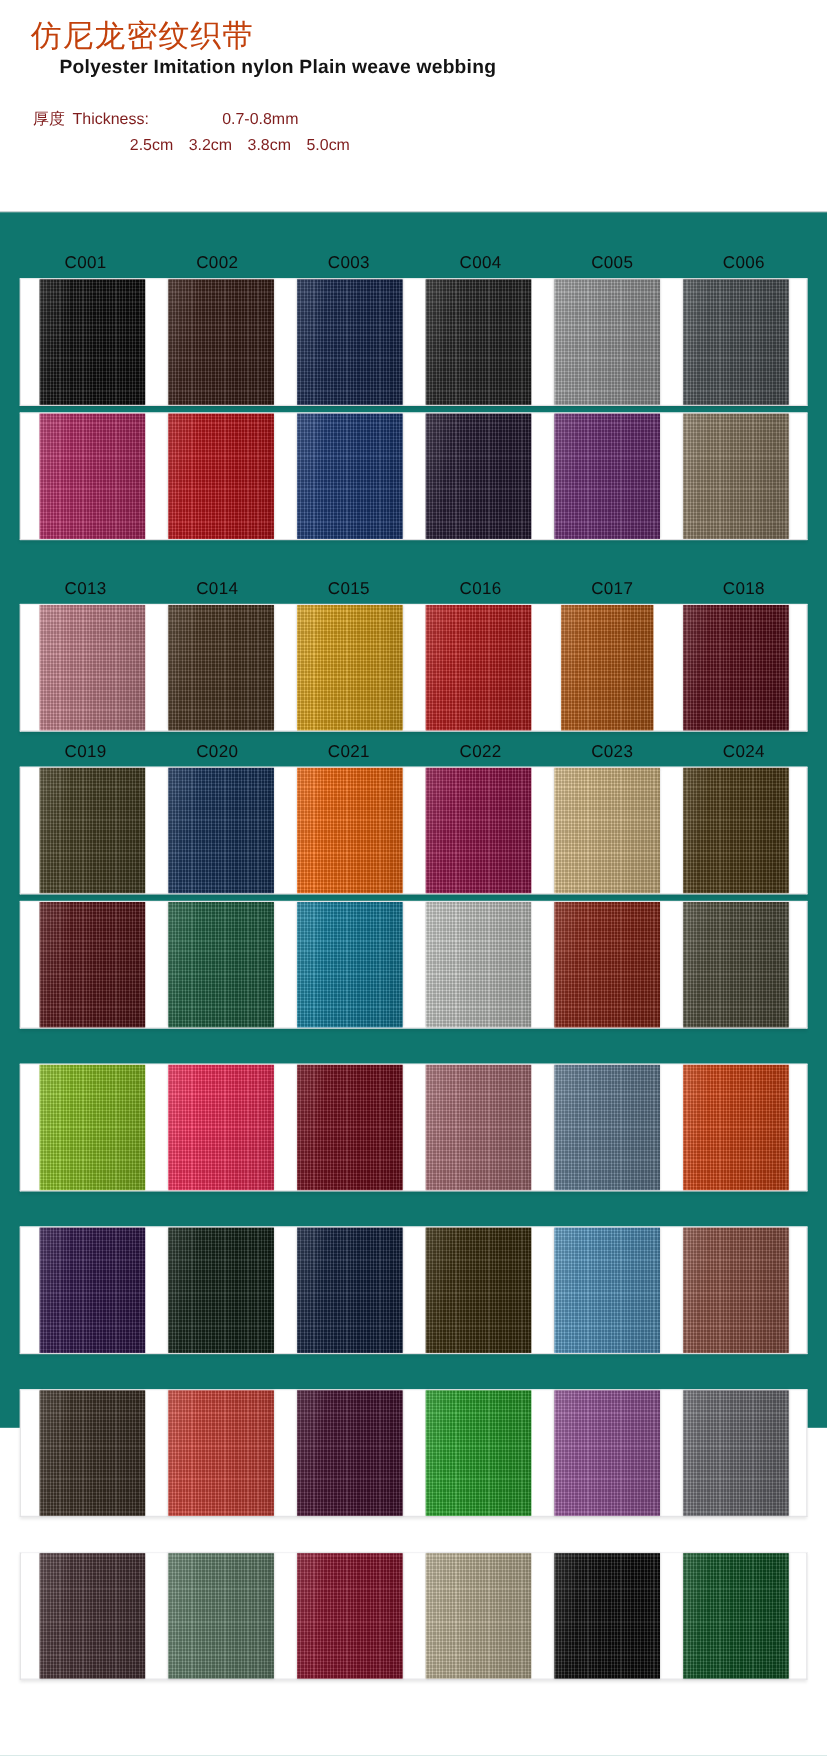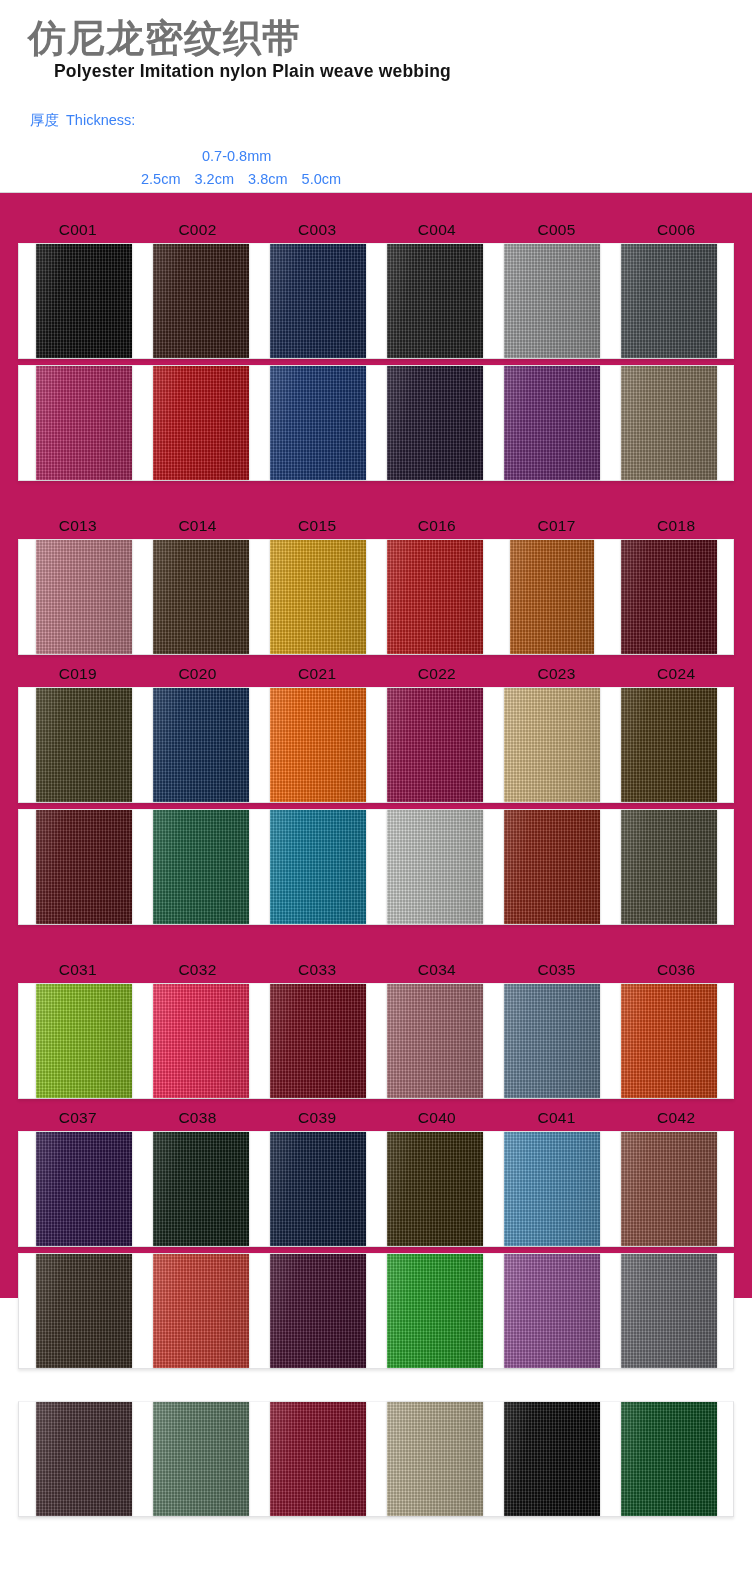--- a/index.html
+++ b/index.html
@@ -17,72 +17,72 @@
 
   
   .header {
     background: #ffffff;
     padding: 18px 0 0 0;
     position: relative;
     height: 192px;
     box-sizing: border-box;
   }
   .title-cn {
-    font-size: 38px;
-    font-weight: bold;
-    color: #737373;
+    font-size: 28px;
+    font-weight: normal;
+    color: #c2410c;
     letter-spacing: 1px;
     margin: 0 0 2px 28px;
     line-height: 1.08;
     font-family: "DejaVu Sans", "Liberation Sans", sans-serif;
   }
   .title-en {
     font-size: 17.5px;
     font-weight: bold;
     color: #141414;
     margin: 0 0 0 54px;
     letter-spacing: 0.2px;
     line-height: 1.15;
   }
   .specs {
     margin: 28px 0 0 30px;
     font-size: 14.5px;
-    color: #3b82f6;
+    color: #7f1d1d;
     line-height: 1.55;
   }
   .spec-row {
     display: flex;
     align-items: flex-start;
   }
   .spec-label {
     width: 172px;
     display: flex;
     white-space: nowrap;
   }
   .spec-label .cn {
     font-family: "DejaVu Sans", "Liberation Sans", sans-serif;
     margin-right: 7px;
   }
   .spec-label .colon {
     margin-left: auto;
     padding-right: 16px;
   }
-  .spec-values { white-space: nowrap; margin-top: 36px; }
+  .spec-values { white-space: nowrap; }
   .spec-values span { margin-right: 10px; }
   .spec-sub {
-    margin-left: 111px;
+    margin-left: 88px;
     white-space: nowrap;
   }
   .spec-sub span { margin-right: 10px; }
 
   
   .board {
-    background: #be185d;
+    background: #0f766e;
     border-top: 1px solid #d6d6d8;
-    padding: 24px 0 26px 0;
+    padding: 34px 0 26px 0;
     box-sizing: border-box;
     height: 1106px;
   }
   .shelf-block {
     position: relative;
     margin: 0 0 4px 0;
     height: 144px;
   }
   .labels {
     display: flex;
@@ -310,28 +310,20 @@
         </div>
         <div class="swatch-cell">
           <div class="swatch" style="background: rgb(140, 38, 22);"></div>
         </div>
         <div class="swatch-cell">
           <div class="swatch" style="background: rgb(79, 77, 60);"></div>
         </div>
       </div>
     </div>
     <div class="shelf-block">
-      <div class="labels">
-        <div class="label-cell">C031</div>
-        <div class="label-cell">C032</div>
-        <div class="label-cell">C033</div>
-        <div class="label-cell">C034</div>
-        <div class="label-cell">C035</div>
-        <div class="label-cell">C036</div>
-      </div>
       <div class="shelf">
         <div class="swatch-cell">
           <div class="swatch" style="background: rgb(140, 197, 34);"></div>
         </div>
         <div class="swatch-cell">
           <div class="swatch" style="background: rgb(250, 45, 92);"></div>
         </div>
         <div class="swatch-cell">
           <div class="swatch" style="background: rgb(120, 14, 29);"></div>
         </div>
@@ -340,28 +332,20 @@
         </div>
         <div class="swatch-cell">
           <div class="swatch" style="background: rgb(100, 127, 150);"></div>
         </div>
         <div class="swatch-cell">
           <div class="swatch" style="background: rgb(215, 68, 18);"></div>
         </div>
       </div>
     </div>
     <div class="shelf-block">
-      <div class="labels">
-        <div class="label-cell">C037</div>
-        <div class="label-cell">C038</div>
-        <div class="label-cell">C039</div>
-        <div class="label-cell">C040</div>
-        <div class="label-cell">C041</div>
-        <div class="label-cell">C042</div>
-      </div>
       <div class="shelf">
         <div class="swatch-cell">
           <div class="swatch" style="background: rgb(51, 24, 79);"></div>
         </div>
         <div class="swatch-cell">
           <div class="swatch" style="background: rgb(18, 35, 24);"></div>
         </div>
         <div class="swatch-cell">
           <div class="swatch" style="background: rgb(17, 32, 63);"></div>
         </div>

